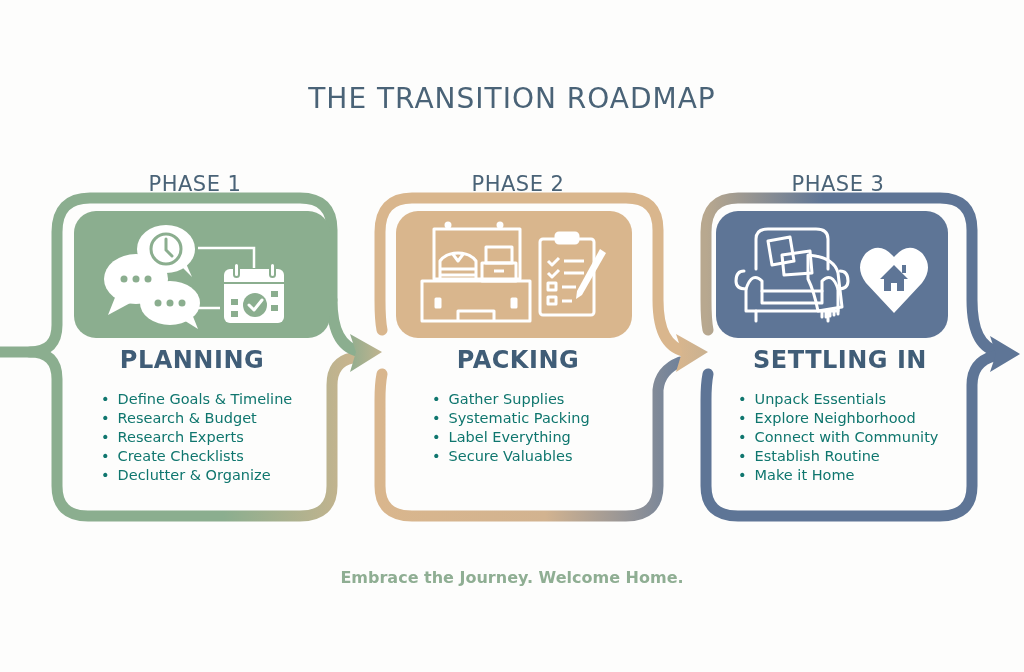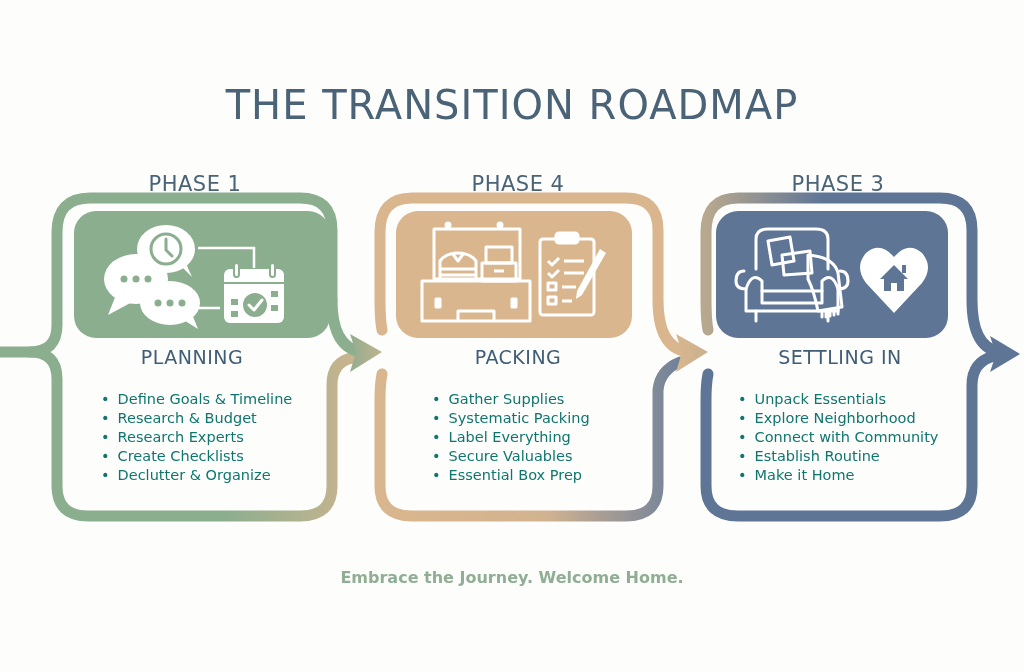--- a/index.html
+++ b/index.html
@@ -4,35 +4,35 @@
 <style>
   html, body { margin: 0; padding: 0; }
   body {
     width: 1024px; height: 672px; overflow: hidden;
     background: #fdfdfc;
     font-family: "DejaVu Sans", sans-serif;
     position: relative;
   }
   .title {
     position: absolute; left: 0; top: 82px; width: 1024px;
-    text-align: center; font-size: 40px; font-weight: 400;
+    text-align: center; font-size: 28px; font-weight: 400;
     color: #4a6377; letter-spacing: 1px;
   }
   .phase-label {
     position: absolute; top: 172px; width: 200px; text-align: center;
     font-size: 21px; color: #4a6377; letter-spacing: 0.5px;
   }
   svg.flow { position: absolute; left: 0; top: 0; }
   .icon-panel {
     position: absolute; top: 211px; height: 127px; width: 256px;
     border-radius: 22px;
   }
   .phase-title {
     position: absolute; top: 346px; width: 280px; text-align: center;
-    font-size: 19px; font-weight: 400; color: #405d77; letter-spacing: 0.5px;
+    font-size: 24px; font-weight: 700; color: #405d77; letter-spacing: 0.5px;
   }
   ul.tasks {
     position: absolute; top: 390px; margin: 0; padding: 0; list-style: none;
     font-size: 14.5px; line-height: 19px; color: #0f766e;
   }
   ul.tasks li { white-space: nowrap; }
   ul.tasks li::before { content: "\2022"; margin-right: 8px; }
   .tagline {
     position: absolute; left: 0; top: 568px; width: 1024px; text-align: center;
     font-size: 16px; font-weight: 700; color: #8fae93;
@@ -90,21 +90,21 @@
 
     <path d="M708 374 Q706 384 706 400 V486 Q706 516 738 516 H940 Q972 516 972 486 V385 Q972 362 994 356" stroke="#5e7596"></path>
   </g>
 
   <polygon points="350,334 382,352 350,372 356,352" fill="url(#arr1)"></polygon>
   <polygon points="676,334 708,352 676,372 682,352" fill="url(#arr2)"></polygon>
   <polygon points="990,336 1020,354 990,372 996,354" fill="#5e7596"></polygon>
 </svg>
 
 <div class="phase-label" style="left:95px">PHASE 1</div>
-<div class="phase-label" style="left:418px">PHASE 4</div>
+<div class="phase-label" style="left:418px">PHASE 2</div>
 <div class="phase-label" style="left:738px">PHASE 3</div>
 
 <div class="icon-panel" style="left:74px; background:#8bae8f;">
   <svg width="256" height="127" viewBox="0 0 256 127">
     <g fill="#fff">
       <ellipse cx="62" cy="68" rx="32" ry="25"></ellipse>
       <polygon points="42,84 34,104 60,90"></polygon>
       <ellipse cx="96" cy="92" rx="30" ry="22"></ellipse>
       <polygon points="108,108 124,118 116,98"></polygon>
     </g>
@@ -203,21 +203,20 @@
   <li>Research &amp; Budget</li>
   <li>Research Experts</li>
   <li>Create Checklists</li>
   <li>Declutter &amp; Organize</li>
 </ul>
 <ul class="tasks" style="left:432px">
   <li>Gather Supplies</li>
   <li>Systematic Packing</li>
   <li>Label Everything</li>
   <li>Secure Valuables</li>
-  <li>Essential Box Prep</li>
 </ul>
 <ul class="tasks" style="left:738px">
   <li>Unpack Essentials</li>
   <li>Explore Neighborhood</li>
   <li>Connect with Community</li>
   <li>Establish Routine</li>
   <li>Make it Home</li>
 </ul>
 
 <div class="tagline">Embrace the Journey. Welcome Home.</div>

